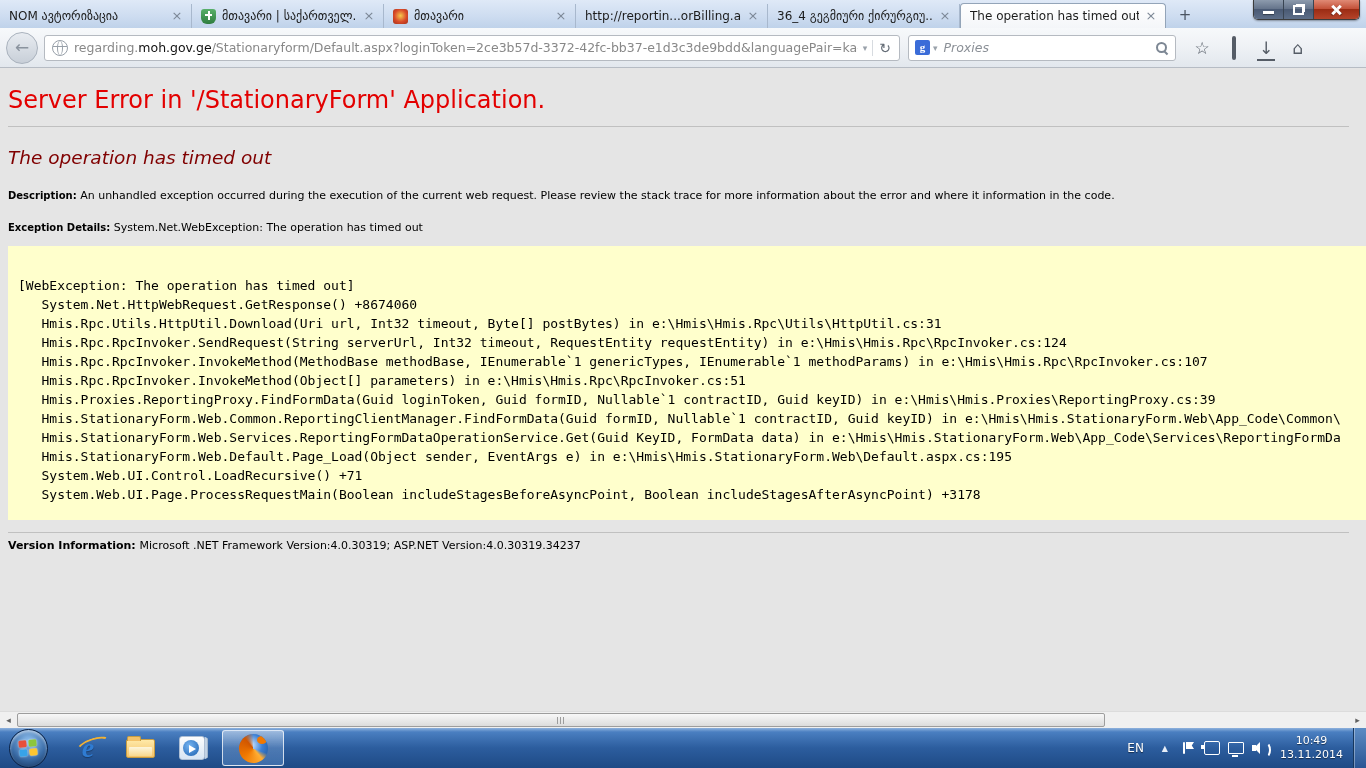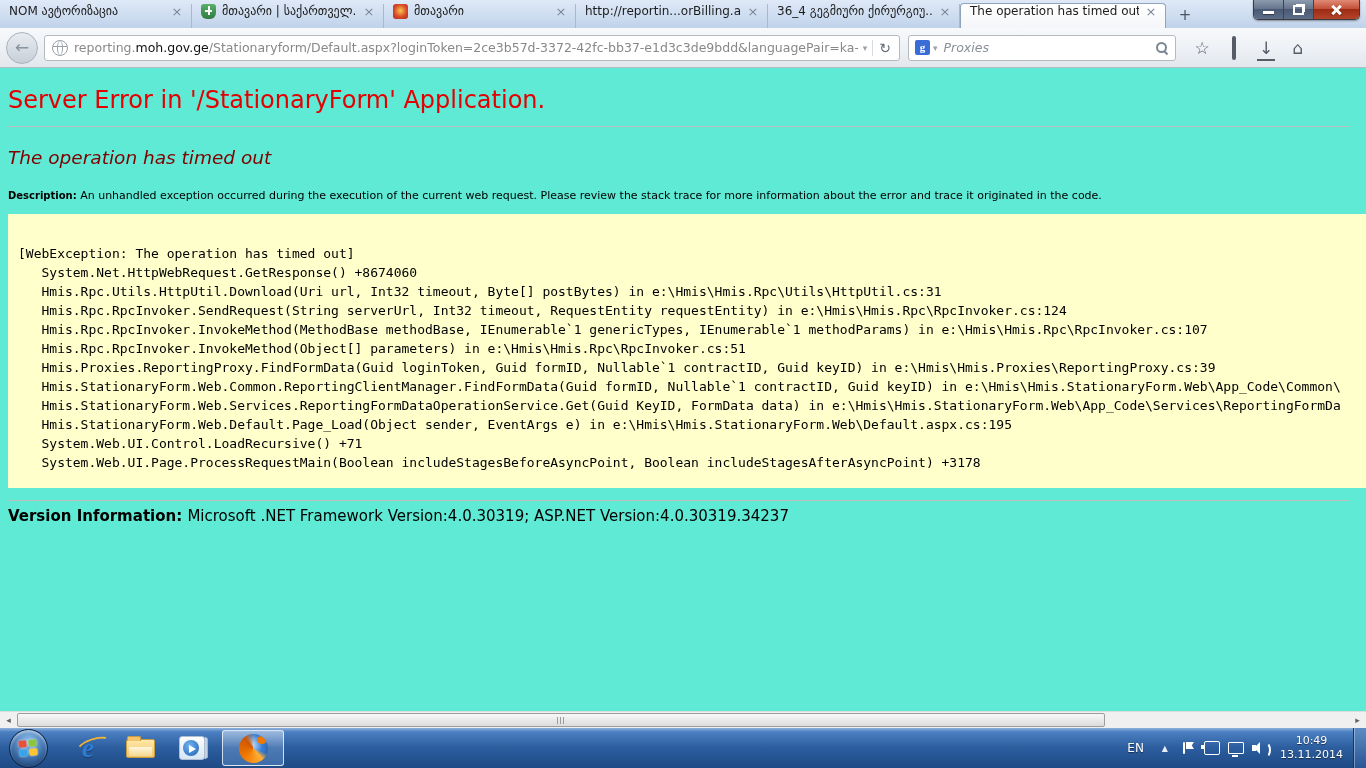--- a/index.html
+++ b/index.html
@@ -3,21 +3,21 @@
 <meta charset="utf-8">
 <style>
   html,body{margin:0;padding:0;width:1366px;height:768px;overflow:hidden;
     font-family:"DejaVu Sans",sans-serif;background:#fff;}
   #screen{position:relative;width:1366px;height:768px;}
 
   
   .tabbar{position:absolute;left:0;top:0;width:1366px;height:28px;
     background:linear-gradient(180deg,#dfe9f7 0%,#cddcf0 60%,#bfd2ea 100%);
     display:flex;align-items:flex-end;padding:0;box-sizing:border-box;}
-  .tab{height:24px;display:flex;box-sizing:border-box;
+  .tab{height:24px;display:flex;align-items:center;box-sizing:border-box;
     padding:0 6px 0 9px;font-size:12px;color:#1c1c1c;position:relative;cursor:default;margin-top:12px;}
   .tab.inactive{width:192px;border-right:1px solid #a8b8cd;}
   .tab.active{width:206px;background:linear-gradient(180deg,#ffffff,#f4f6f9);
     border:1px solid #93a4b8;border-bottom:none;border-radius:4px 4px 0 0;height:25px;}
   .tab .title{flex:1;overflow:hidden;white-space:nowrap;text-overflow:clip;}
   .tab .close{width:16px;height:16px;line-height:15px;text-align:center;color:#7c8796;
     font-size:13px;border-radius:2px;margin-left:4px;flex:0 0 auto;}
   .favicon{width:15px;height:15px;margin-right:6px;flex:0 0 auto;border-radius:2px;position:relative;}
   .fav-shield{background:linear-gradient(180deg,#58b06a,#2e7d3f);border-radius:3px 3px 6px 6px;}
   .fav-shield::after{content:"";position:absolute;left:4px;top:2px;width:7px;height:9px;
@@ -78,35 +78,35 @@
   .navico{width:32px;text-align:center;font-size:17px;line-height:30px;}
   .bm-panel{width:15px;height:17px;border:2px solid #555c66;border-radius:2px;position:relative;margin:0 auto;}
   .bm-panel::before{content:"";position:absolute;left:2px;top:3px;right:2px;height:1.5px;background:#555c66;
     box-shadow:0 4px 0 #555c66,0 8px 0 #555c66;}
   .dl-arrow{position:relative;display:inline-block;}
   .dl-arrow::after{content:"";position:absolute;left:-2px;right:-2px;bottom:2px;height:2px;background:#555c66;}
   .menu-ico{width:18px;height:13px;margin:0 auto;
     background:repeating-linear-gradient(180deg,#555c66 0 3px,transparent 3px 5px);}
 
   
-  .content{position:absolute;left:0;top:68px;width:1366px;height:643px;background:#5eead4;
+  .content{position:absolute;left:0;top:68px;width:1366px;height:643px;background:#e5e5e5;
     overflow:hidden;color:#000;}
   .content h1{margin:18px 0 0 8px;font-size:24px;font-weight:400;color:#e30000;
     font-family:"DejaVu Sans",sans-serif;}
   .content .rule{border:none;border-top:1px solid #c0c0c0;margin:12px 0 0 8px;width:1341px;}
   .content h2{margin:20px 0 0 8px;font-size:18.5px;font-weight:400;font-style:italic;color:#800000;}
   .pline{margin:19px 0 0 8px;font-size:11px;}
   .pline b{font-size:10px;}
   .pline.desc{margin-top:21px;}
   .ybox1{margin:14px 0 0 8px;width:1333px;background:#ffffcc;font-size:10.5px;
     padding:5px 4px 6px 4px;box-sizing:border-box;}
   .ybox2{margin:12px 0 0 8px;width:1780px;background:#ffffcc;
     padding:30px 0 16px 10px;box-sizing:border-box;}
   .ybox2 pre{margin:0;font-family:"DejaVu Sans Mono",monospace;font-size:13px;line-height:19px;white-space:pre;}
-  .vline{margin:6px 0 12px 8px;font-size:15px;}
+  .vline{margin:6px 0 12px 8px;font-size:11px;}
 
   
   .hscroll{position:absolute;left:0;top:711px;width:1366px;height:17px;background:#f0f0f0;
     border-top:1px solid #dcdcdc;box-sizing:border-box;}
   .harrow{position:absolute;top:0;width:17px;height:16px;background:#f0f0f0;
     color:#606060;font-size:9px;line-height:16px;text-align:center;}
   .harrow.left{left:0;}
   .harrow.right{right:0;}
   .hthumb{position:absolute;left:17px;top:1px;width:1088px;height:14px;border-radius:2px;
     background:linear-gradient(180deg,#f8f8f8,#dcdcdc);border:1px solid #9d9d9d;box-sizing:border-box;}
@@ -217,21 +217,21 @@
           <span class="glyph-restore"></span>
         </div>
       <div class="winbtn close glyph-x"></div>
     </div>
   </div>
 
   <div class="navbar">
     <div class="backbtn">←</div>
     <div class="urlbar">
       <span class="globe"></span>
-      <span class="urltext"><span>reporting.</span><span class="domain">moh.gov.ge</span><span>/Stationaryform/Default.aspx?loginToken=2ce3b57d-3372-42fc-bb37-e1d3c3de9bdd&amp;languagePair=ka-GE&amp;@params@=Zm9ybUl</span></span>
+      <span class="urltext"><span>regarding.</span><span class="domain">moh.gov.ge</span><span>/Stationaryform/Default.aspx?loginToken=2ce3b57d-3372-42fc-bb37-e1d3c3de9bdd&amp;languagePair=ka-GE&amp;@params@=Zm9ybUl</span></span>
       <span class="url-drop">▾</span>
       <span class="url-reload">↻</span>
     </div>
     <div class="searchbar">
       <span class="gfav">g</span>
       <span class="search-drop">▾</span>
       <span class="search-ph">Proxies</span>
       <span class="magnifier"></span>
     </div>
     <div class="navicons">
@@ -240,21 +240,22 @@
       <div class="navico"><span class="dl-arrow">↓</span></div>
       <div class="navico">⌂</div>
       <div class="navico"><span class="menu-ico"></span></div>
     </div>
   </div>
 
   <div class="content">
     <h1>Server Error in '/StationaryForm' Application.</h1>
     <hr class="rule">
     <h2>The operation has timed out</h2>
-    <p class="pline desc"><b>Description: </b><span>An unhandled exception occurred during the execution of the current web request. Please review the stack trace for more information about the error and trace it originated in the code.</span></p>
+    <p class="pline desc"><b>Description: </b><span>An unhandled exception occurred during the execution of the current web request. Please review the stack trace for more information about the error and where it information in the code.</span></p>
+    <p class="pline"><b>Exception Details: </b><span>System.Net.WebException: The operation has timed out</span></p>
     <div class="ybox2">
         <pre>[WebException: The operation has timed out]
    System.Net.HttpWebRequest.GetResponse() +8674060
    Hmis.Rpc.Utils.HttpUtil.Download(Uri url, Int32 timeout, Byte[] postBytes) in e:\Hmis\Hmis.Rpc\Utils\HttpUtil.cs:31
    Hmis.Rpc.RpcInvoker.SendRequest(String serverUrl, Int32 timeout, RequestEntity requestEntity) in e:\Hmis\Hmis.Rpc\RpcInvoker.cs:124
    Hmis.Rpc.RpcInvoker.InvokeMethod(MethodBase methodBase, IEnumerable`1 genericTypes, IEnumerable`1 methodParams) in e:\Hmis\Hmis.Rpc\RpcInvoker.cs:107
    Hmis.Rpc.RpcInvoker.InvokeMethod(Object[] parameters) in e:\Hmis\Hmis.Rpc\RpcInvoker.cs:51
    Hmis.Proxies.ReportingProxy.FindFormData(Guid loginToken, Guid formID, Nullable`1 contractID, Guid keyID) in e:\Hmis\Hmis.Proxies\ReportingProxy.cs:39
    Hmis.StationaryForm.Web.Common.ReportingClientManager.FindFormData(Guid formID, Nullable`1 contractID, Guid keyID) in e:\Hmis\Hmis.StationaryForm.Web\App_Code\Common\
    Hmis.StationaryForm.Web.Services.ReportingFormDataOperationService.Get(Guid KeyID, FormData data) in e:\Hmis\Hmis.StationaryForm.Web\App_Code\Services\ReportingFormDa

